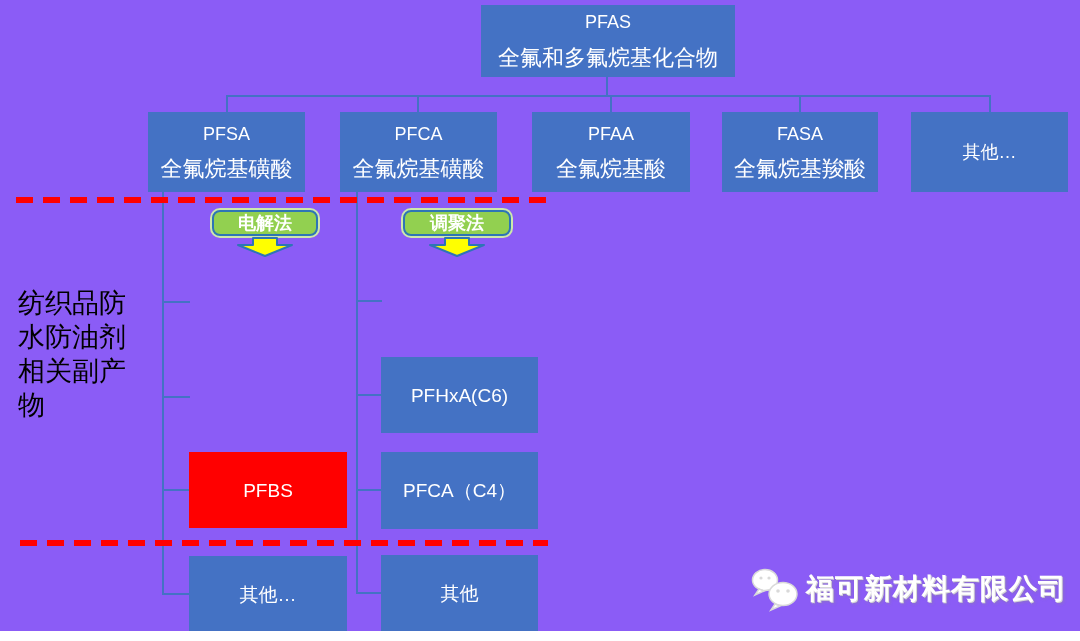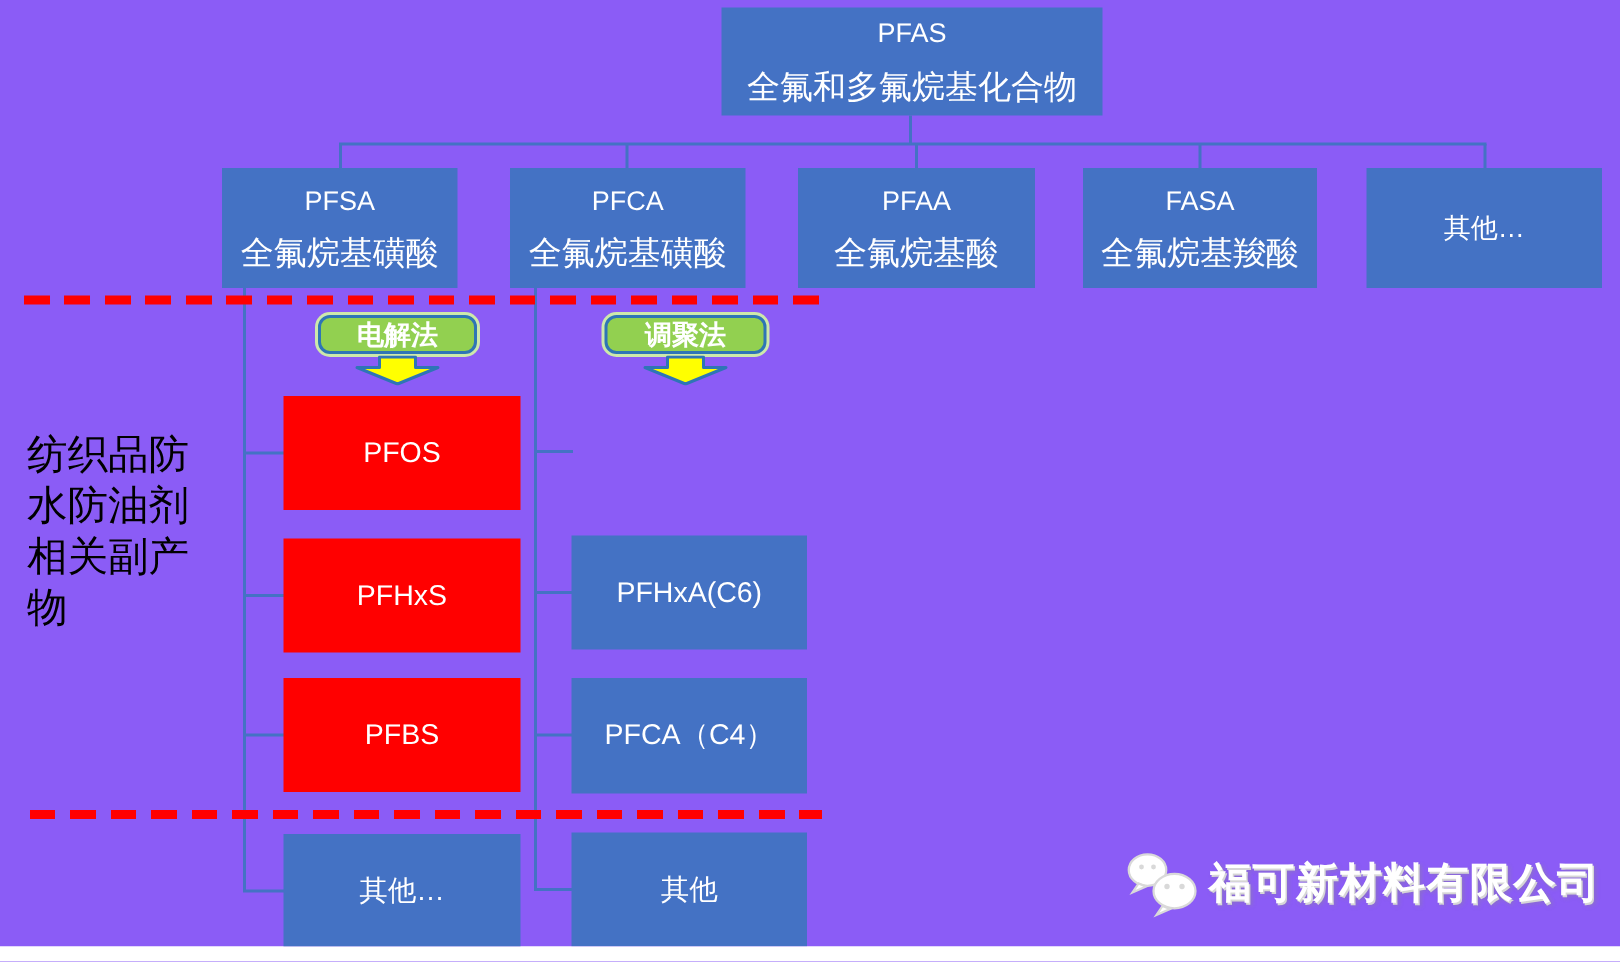--- a/index.html
+++ b/index.html
@@ -113,26 +113,20 @@
   </div>
   <svg class="arrow" style="left:236px;top:237px" width="58" height="20" viewBox="0 0 58 20">
     <polygon points="17,1 41,1 41,8 56,8 29,19 2,8 17,8"></polygon>
   </svg>
   <svg class="arrow" style="left:428px;top:237px" width="58" height="20" viewBox="0 0 58 20">
     <polygon points="17,1 41,1 41,8 56,8 29,19 2,8 17,8"></polygon>
   </svg>
 
   <div class="annotation" style="left:18px;top:286px;width:112px">纺织品防水防油剂相关副产物</div>
 
-  <div class="node red child" style="left:189px;top:264px;width:158px;height:76px">
-    <div class="t1">PFOS</div>
-  </div>
-  <div class="node red child" style="left:189px;top:359px;width:158px;height:76px">
-    <div class="t1">PFHxS</div>
-  </div>
   <div class="node red child" style="left:189px;top:452px;width:158px;height:76px">
     <div class="t1">PFBS</div>
   </div>
   <div class="node blue child" style="left:189px;top:556px;width:158px;height:76px">
     <div class="t1">其他…</div>
   </div>
 
   <div class="node blue child" style="left:381px;top:357px;width:157px;height:76px">
     <div class="t1">PFHxA(C6)</div>
   </div>

